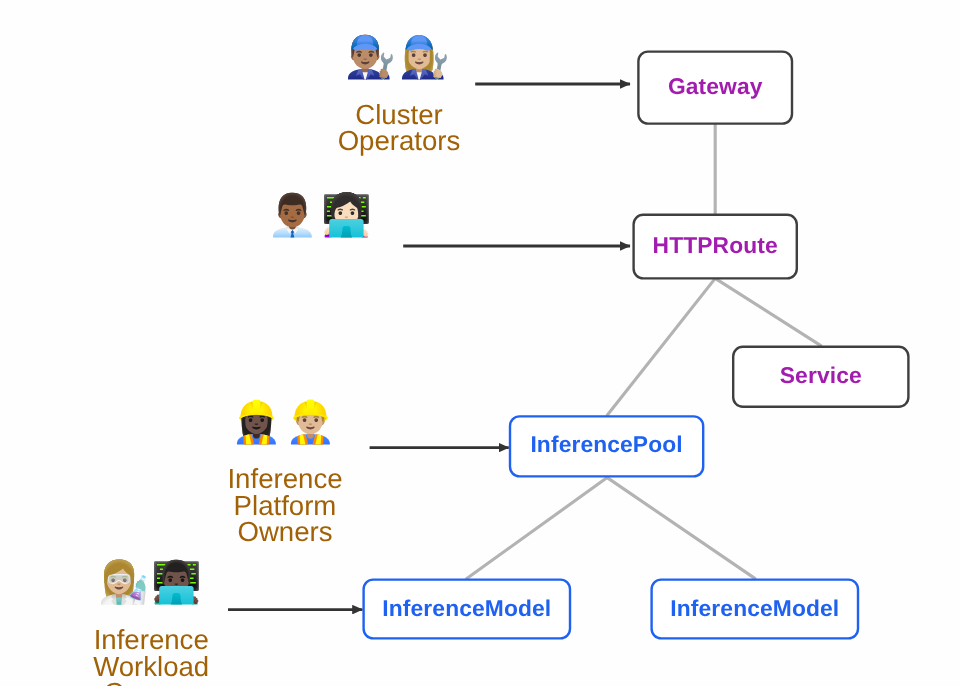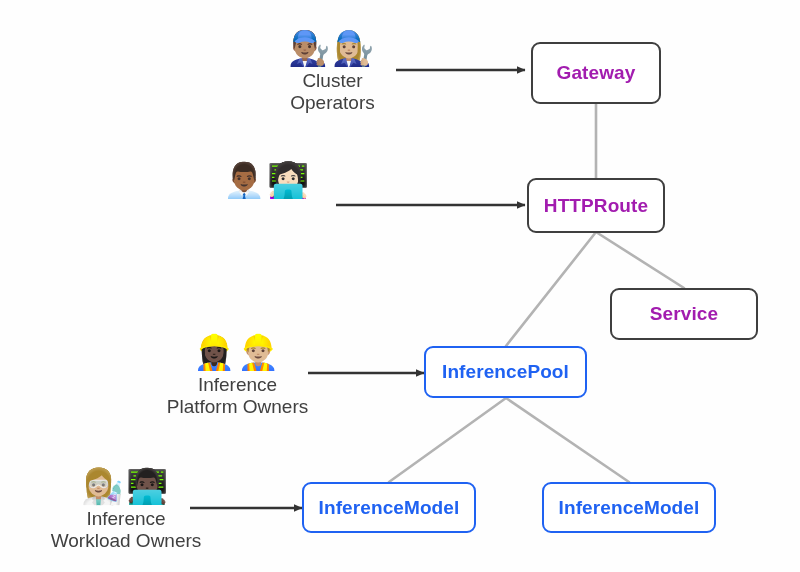--- a/index.html
+++ b/index.html
@@ -54,24 +54,24 @@
     text-align: center;
   }
   .persona-emojis {
     font-size: 34px;
     line-height: 40px;
     letter-spacing: 2px;
     font-family: "DejaVu Sans", sans-serif;
     white-space: nowrap;
   }
   .persona-label {
-    margin-top: 2px;
-    font-size: 19px;
+    margin-top: 16px;
+    font-size: 23px;
     line-height: 22px;
-    color: #404040;
+    color: #a16207;
     white-space: pre-line;
   }
 </style>
 </head>
 <body>
 
 <div id="canvas">
 
   <svg id="edges" viewBox="0 0 800 572" width="800" height="572">
     <defs>

